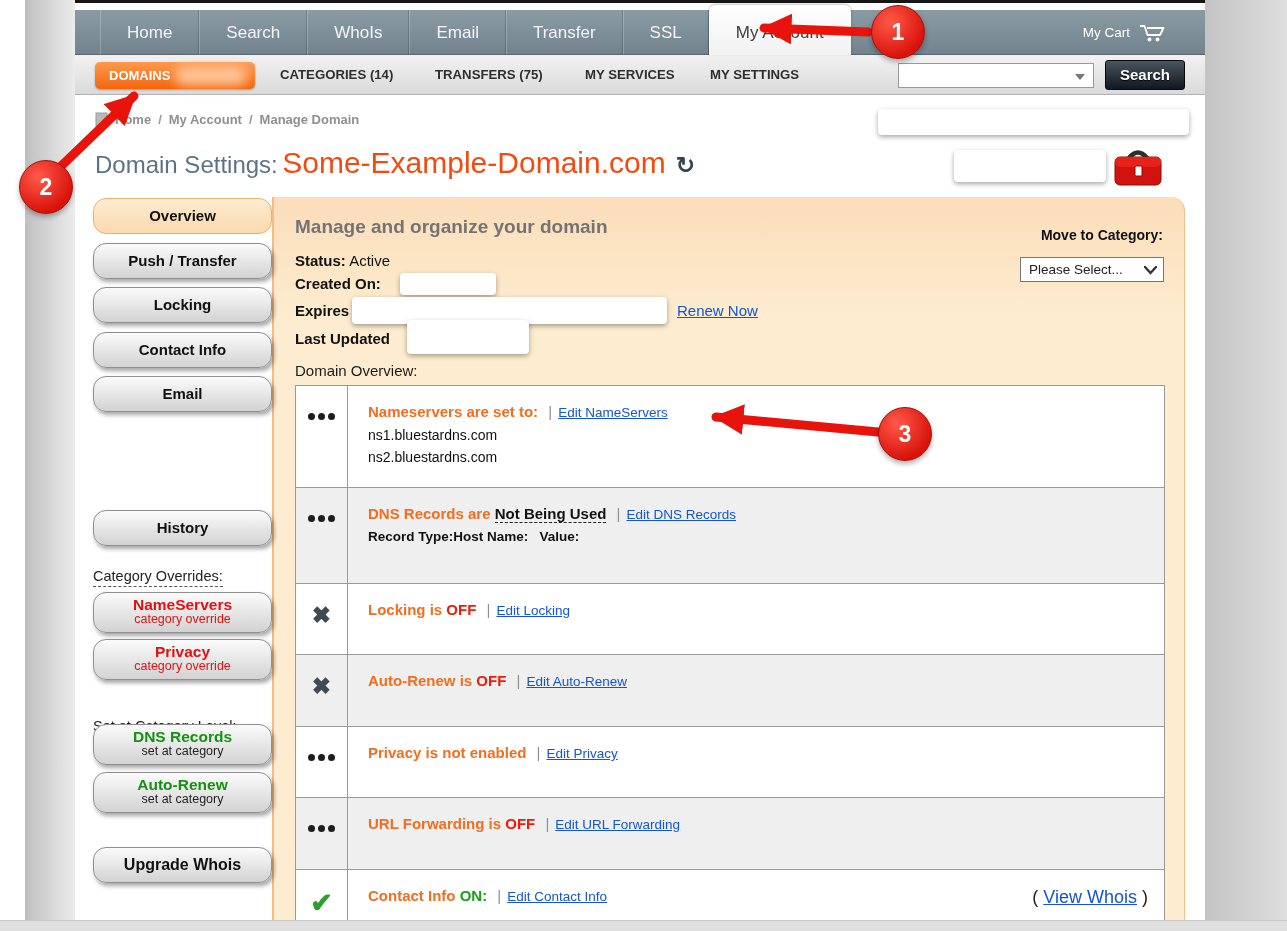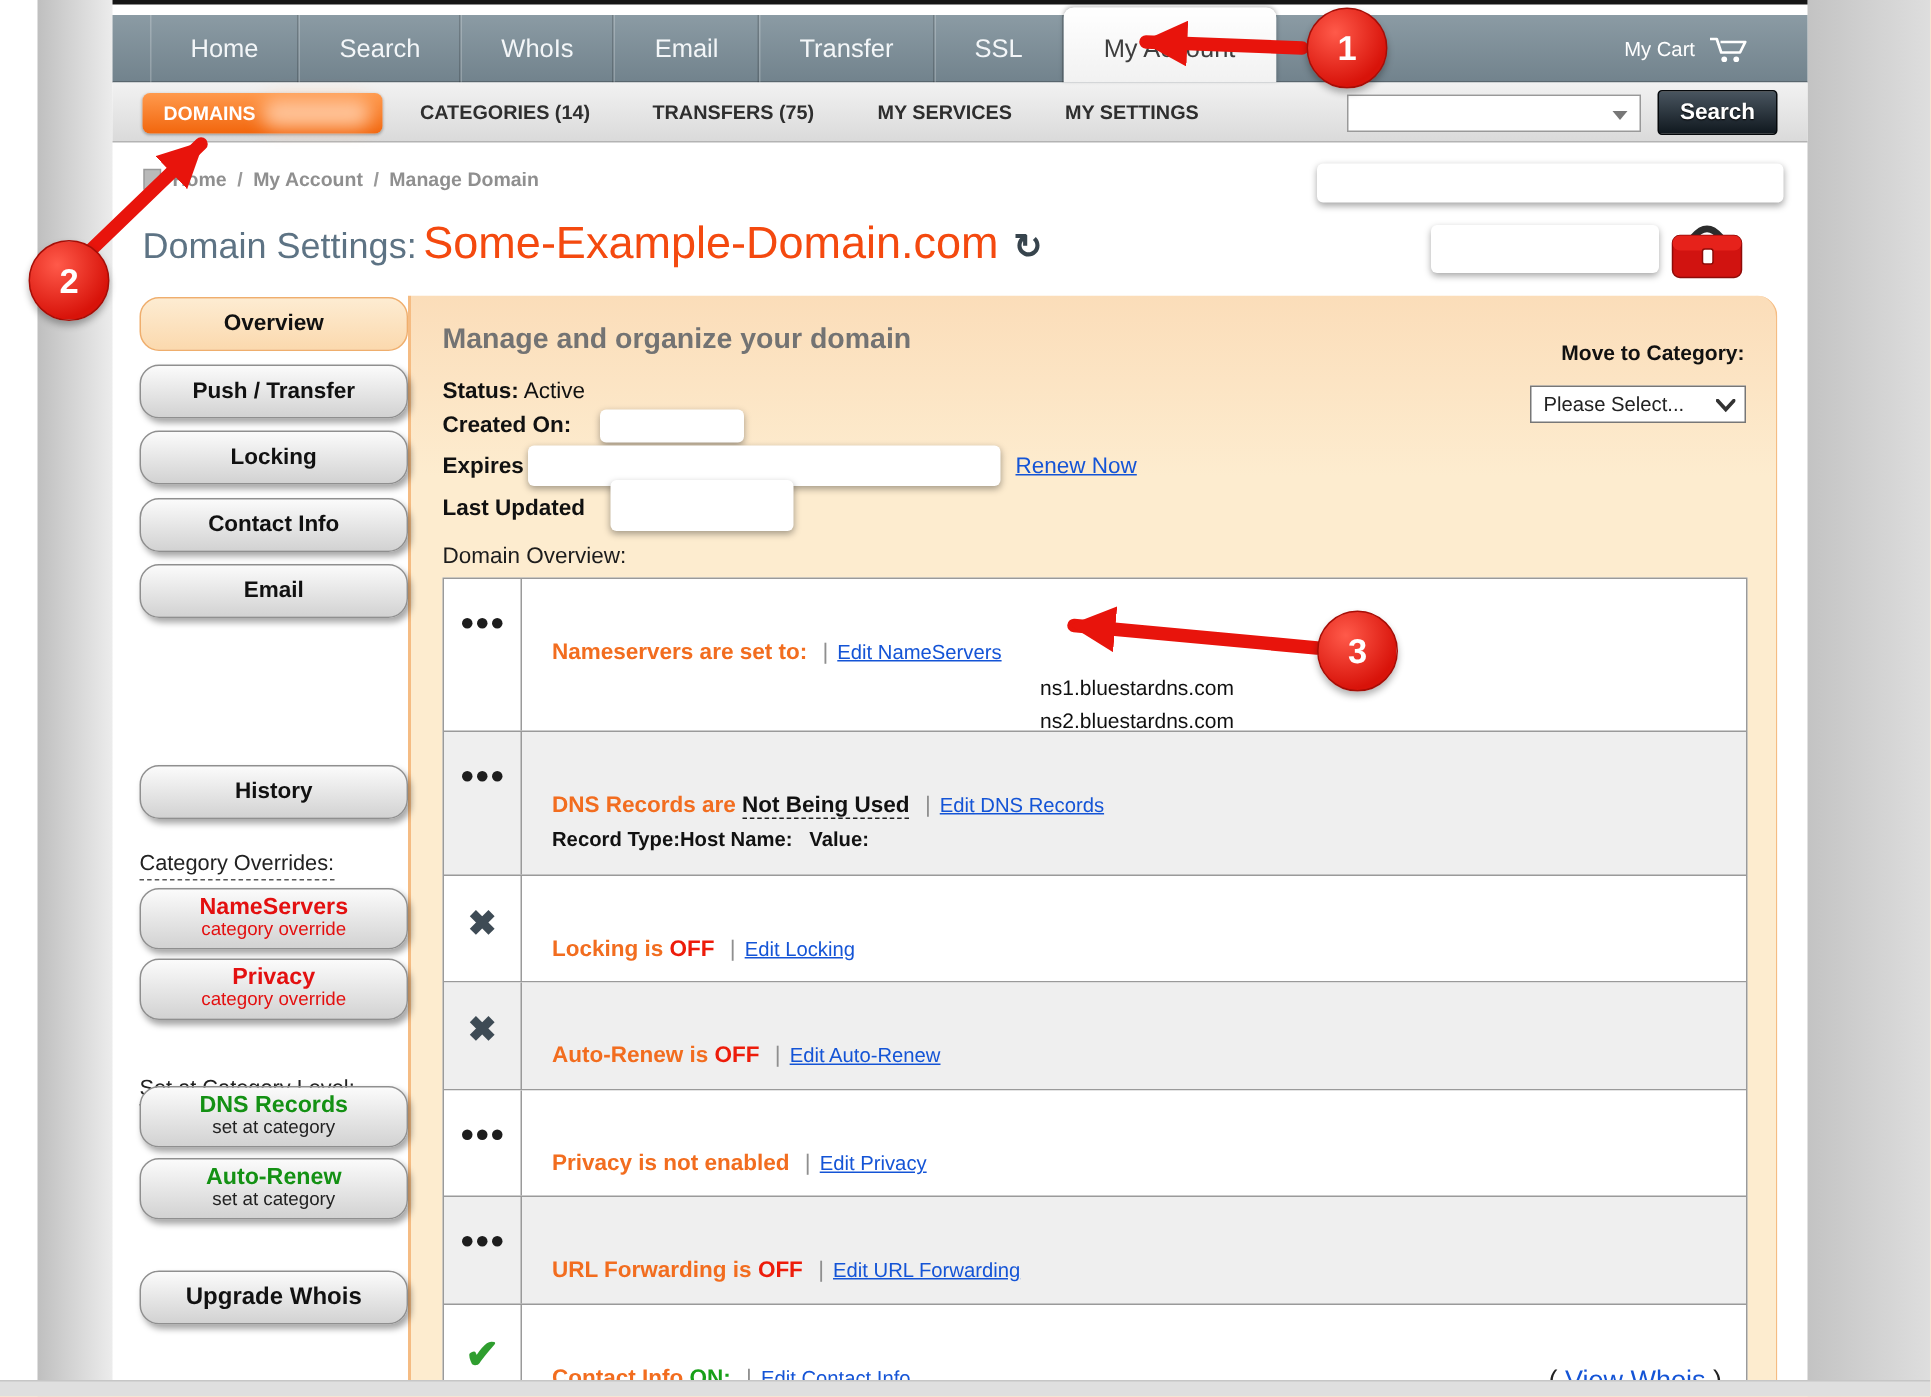--- a/index.html
+++ b/index.html
@@ -100,30 +100,30 @@
   .cat-select svg { position:absolute; right:6px; top:8px; }
   .overview-label { position:absolute; left:295px; top:362px; font-size:15px; color:#1c1c1c; }
 
   
   .ov-table { position:absolute; left:295px; top:385px; width:870px; height:535px;
               border:1px solid #9a9a9a; background:#fff; }
   .ov-row { display:flex; border-bottom:1px solid #9a9a9a; background:#fff; }
   .ov-row:last-child { border-bottom:none; }
   .ov-row.alt { background:#efefef; }
   .ov-icon { width:52px; border-right:1px solid #9a9a9a; padding-top:20px; text-align:center; flex-shrink:0; }
-  .ov-body { flex:1; padding:17px 16px 0 20px; position:relative;margin-top:23px; }
+  .ov-body { flex:1; padding:17px 16px 0 20px; position:relative; }
   .ov-head { font-size:15px; font-weight:bold; }
   .ov-head .orange { color:#f26d1f; }
   .ov-head .st-red { color:#ed1c0a; }
   .ov-head .st-green { color:#18a018; }
   .ov-head .st-black { color:#111; border-bottom:1px dashed #222; }
   .sep { color:#8f8f8f; font-weight:normal; margin:0 6px; }
   .edit-link { font-size:13.5px; font-weight:normal; color:#1454d6; text-decoration:underline; cursor:pointer; }
   .ns-line { font-size:14px; color:#101010; line-height:1.55; }
-  .ns-block { margin-top:5px;text-align:center; }
+  .ns-block { margin-top:5px; }
   .record-header { font-size:13.5px; font-weight:bold; color:#111; margin-top:7px; white-space:pre; }
   .dots span { display:inline-block; width:7px; height:7px; background:#1d1d1d; border-radius:50%; margin:0 1.5px; }
   .icon-x { font-size:23px; font-weight:bold; color:#3e4b55; line-height:1; }
   .icon-check { font-size:27px; font-weight:bold; color:#2f9e2f; line-height:1; }
   .whois { position:absolute; right:16px; top:17px; font-size:18px; color:#222; }
   .whois a { color:#1454d6; text-decoration:underline; cursor:pointer; }
 
   
   .ann-circle { position:absolute; width:54px; height:54px; border-radius:50%;
       background:radial-gradient(circle at 35% 30%, #ff5a4a, #d8130a 72%);

